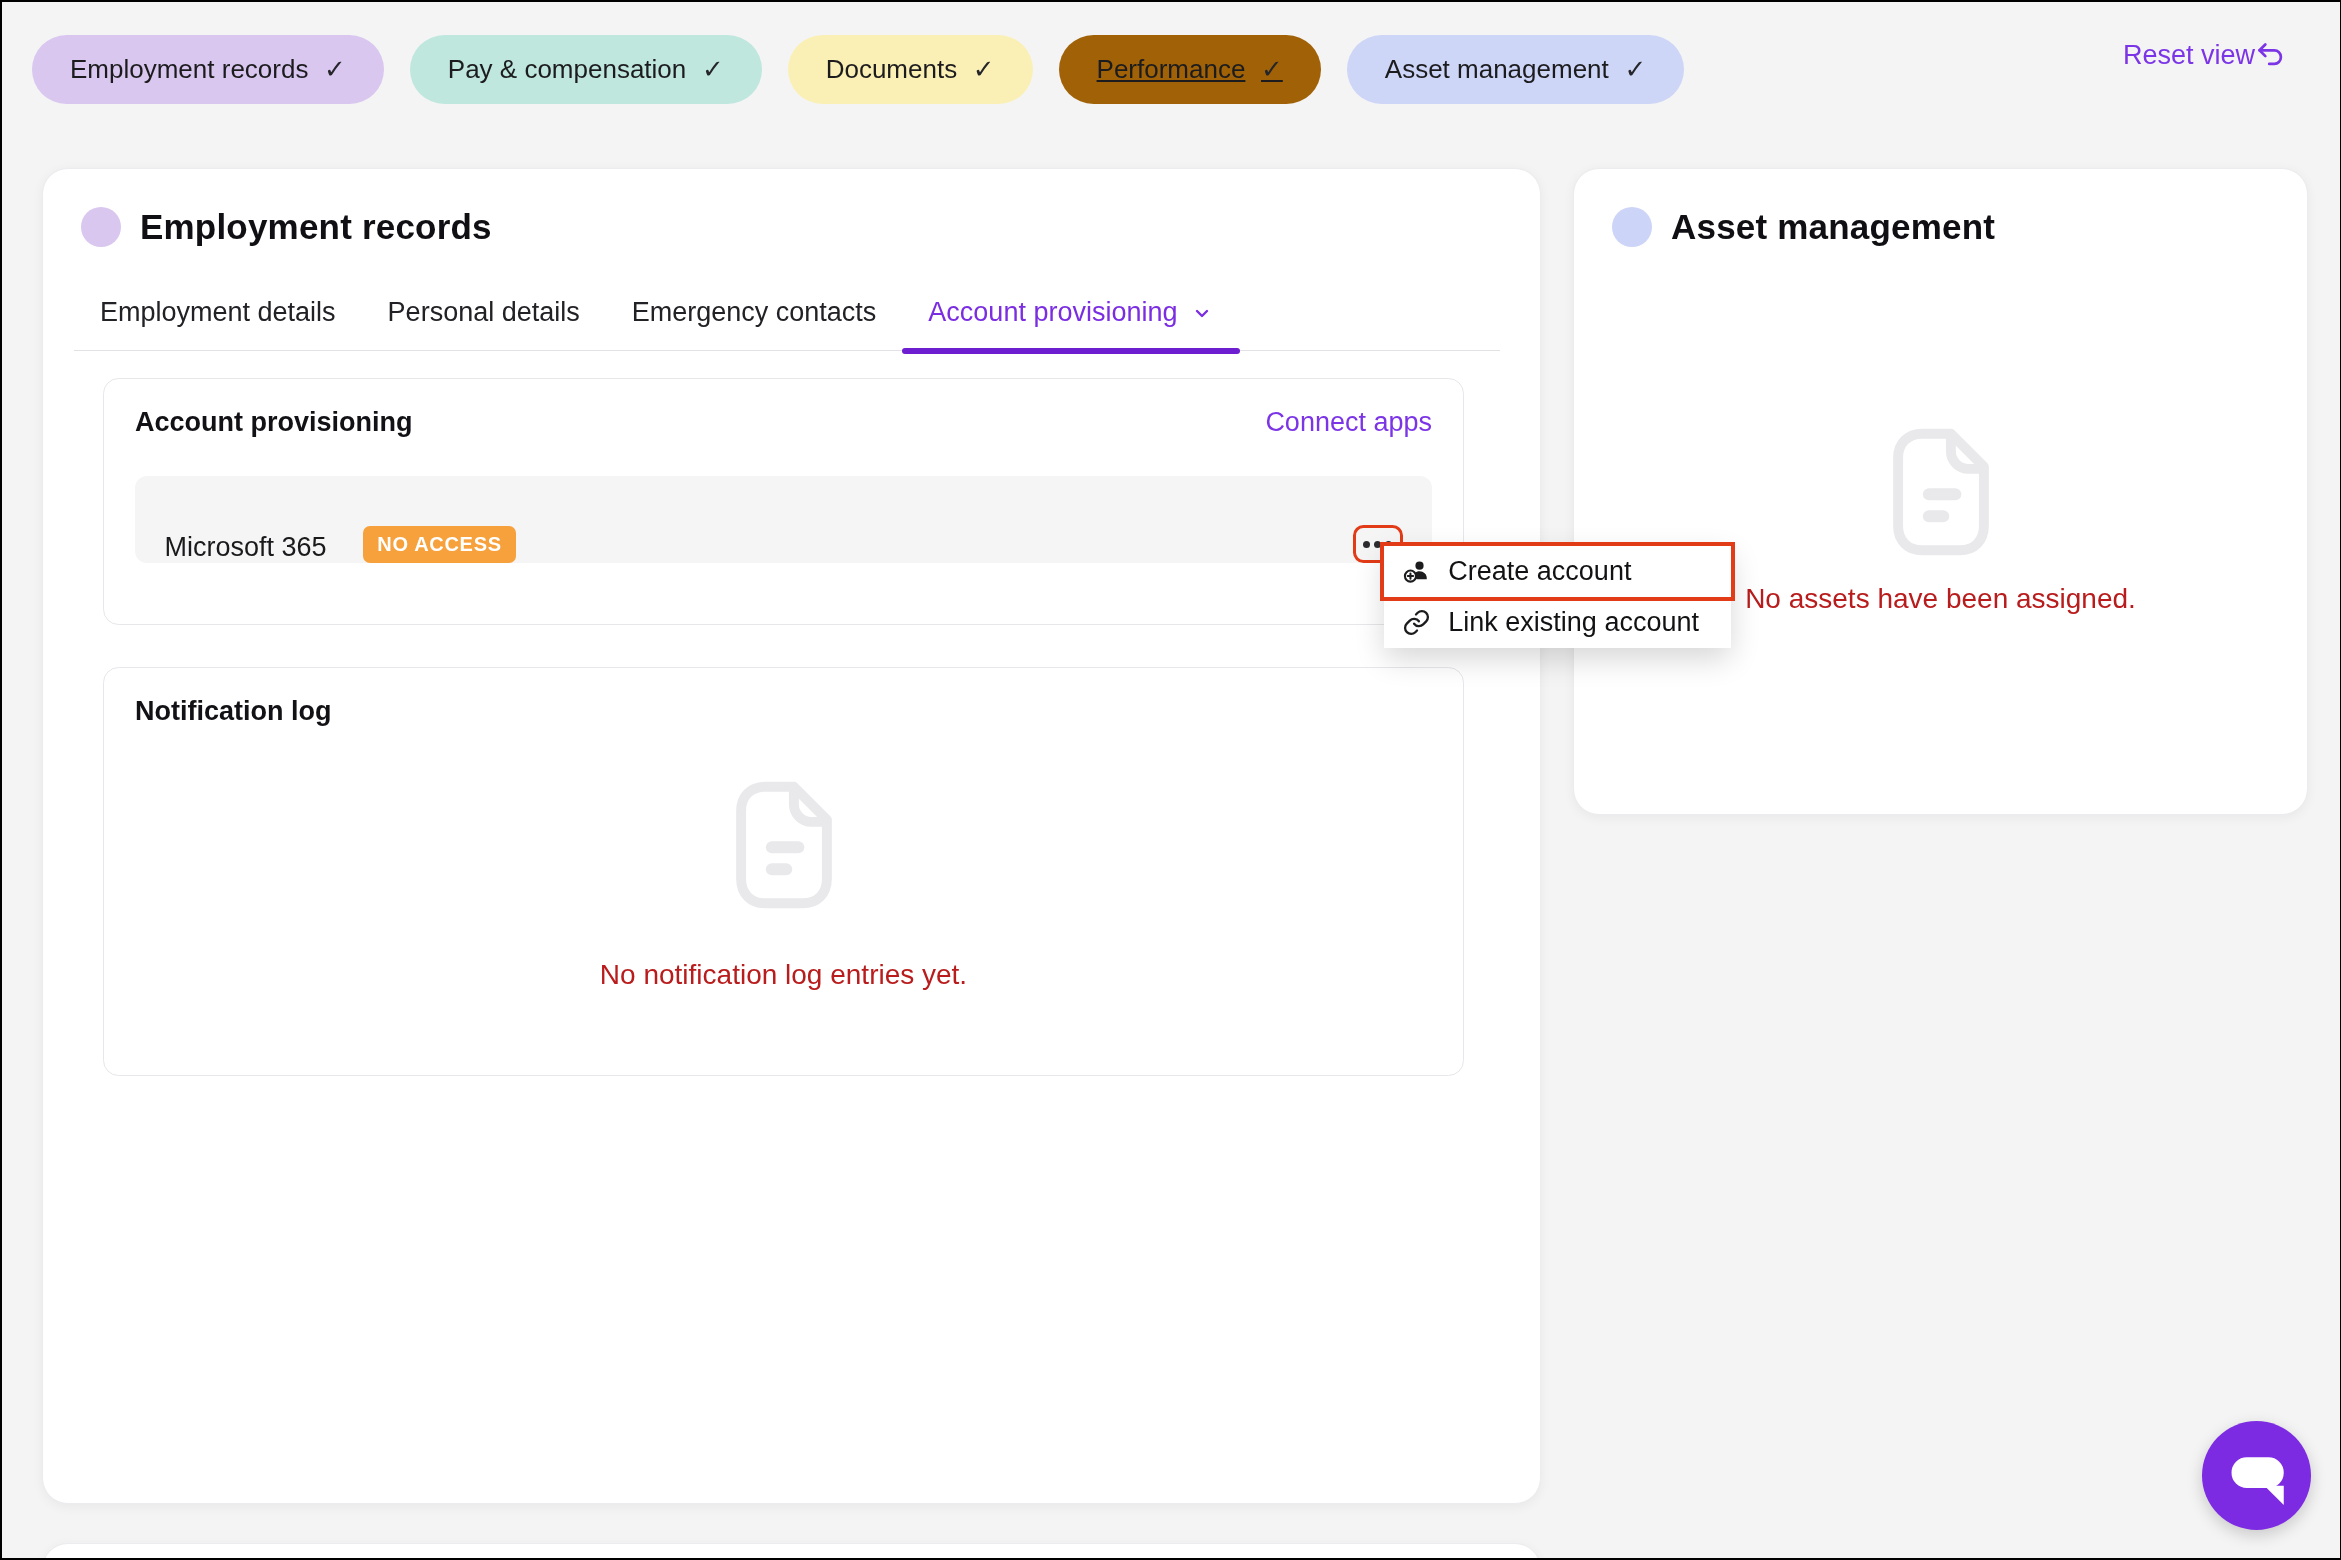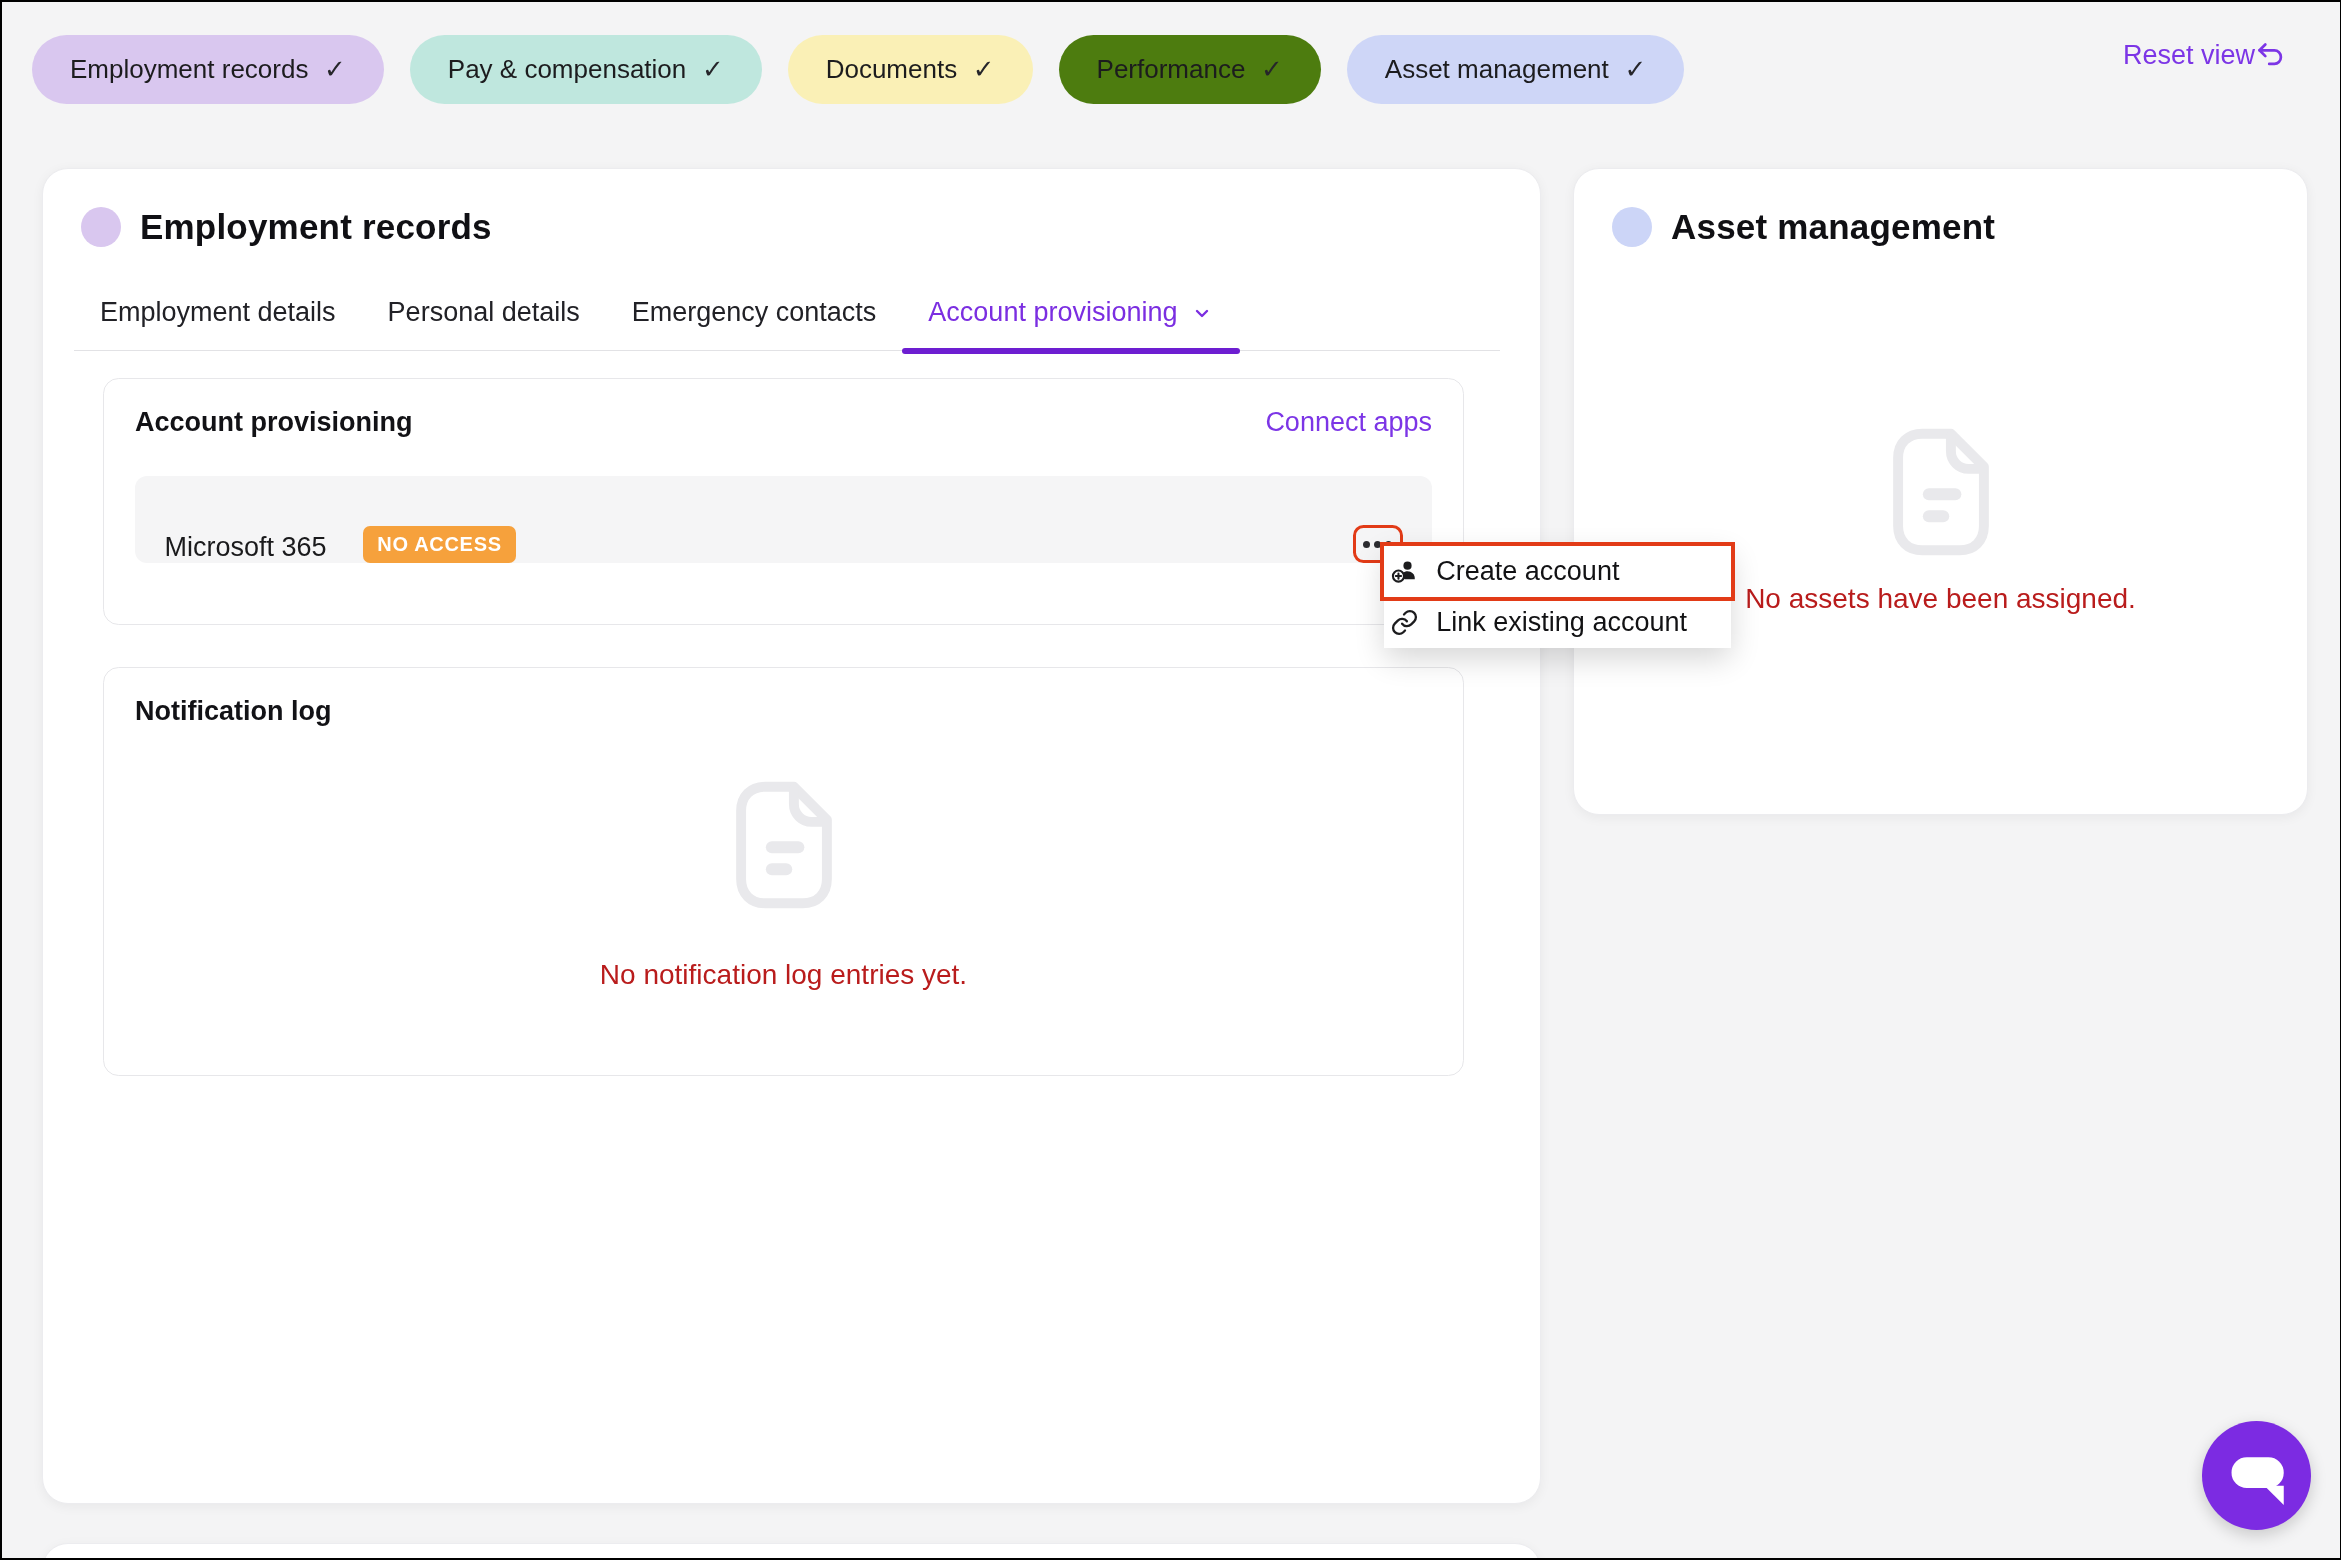--- a/index.html
+++ b/index.html
@@ -94,21 +94,21 @@
 
   
   .menu {
     position:absolute; left:1382px; top:544px; width:347px;
     background:#fff; border-radius:0 0 8.7px 8.7px;
     box-shadow:0 10.4px 29.5px rgba(0,0,0,0.16);
     z-index:50;
   }
   .menu-item {
     height:51px; display:flex; align-items:center; gap:17.3px;
-    padding:0 6px; font-size:27px; color:#121214; cursor:pointer; background:#fff;
+    padding:0 18px; font-size:27px; color:#121214; cursor:pointer; background:#fff;
   }
   .menu-item svg { width:29px; height:29px; flex:none; }
   .menu-item.highlighted { outline:4.3px solid #e23b17; position:relative; z-index:2; }
 
   
   .empty-icon { position:absolute; left:50%; transform:translateX(-50%); }
   .empty-text {
     position:absolute; left:0; width:100%; text-align:center;
     font-size:28px; color:#b91c1c;
   }
@@ -135,21 +135,21 @@
     <span class="check">✓</span>
   </div>
   <div class="pill" style="background-color: rgb(191, 231, 222);">
     <span>Pay &amp; compensation</span>
     <span class="check">✓</span>
   </div>
   <div class="pill" style="background-color: rgb(250, 240, 182);">
     <span>Documents</span>
     <span class="check">✓</span>
   </div>
-  <div class="pill" style="background-color: #4d7c0f;">
+  <div class="pill" style="background-color: #a16207; text-decoration: underline;">
     <span>Performance</span>
     <span class="check">✓</span>
   </div>
   <div class="pill" style="background-color: rgb(206, 214, 247);">
     <span>Asset management</span>
     <span class="check">✓</span>
   </div>
 </div>
 
 <div class="reset">

